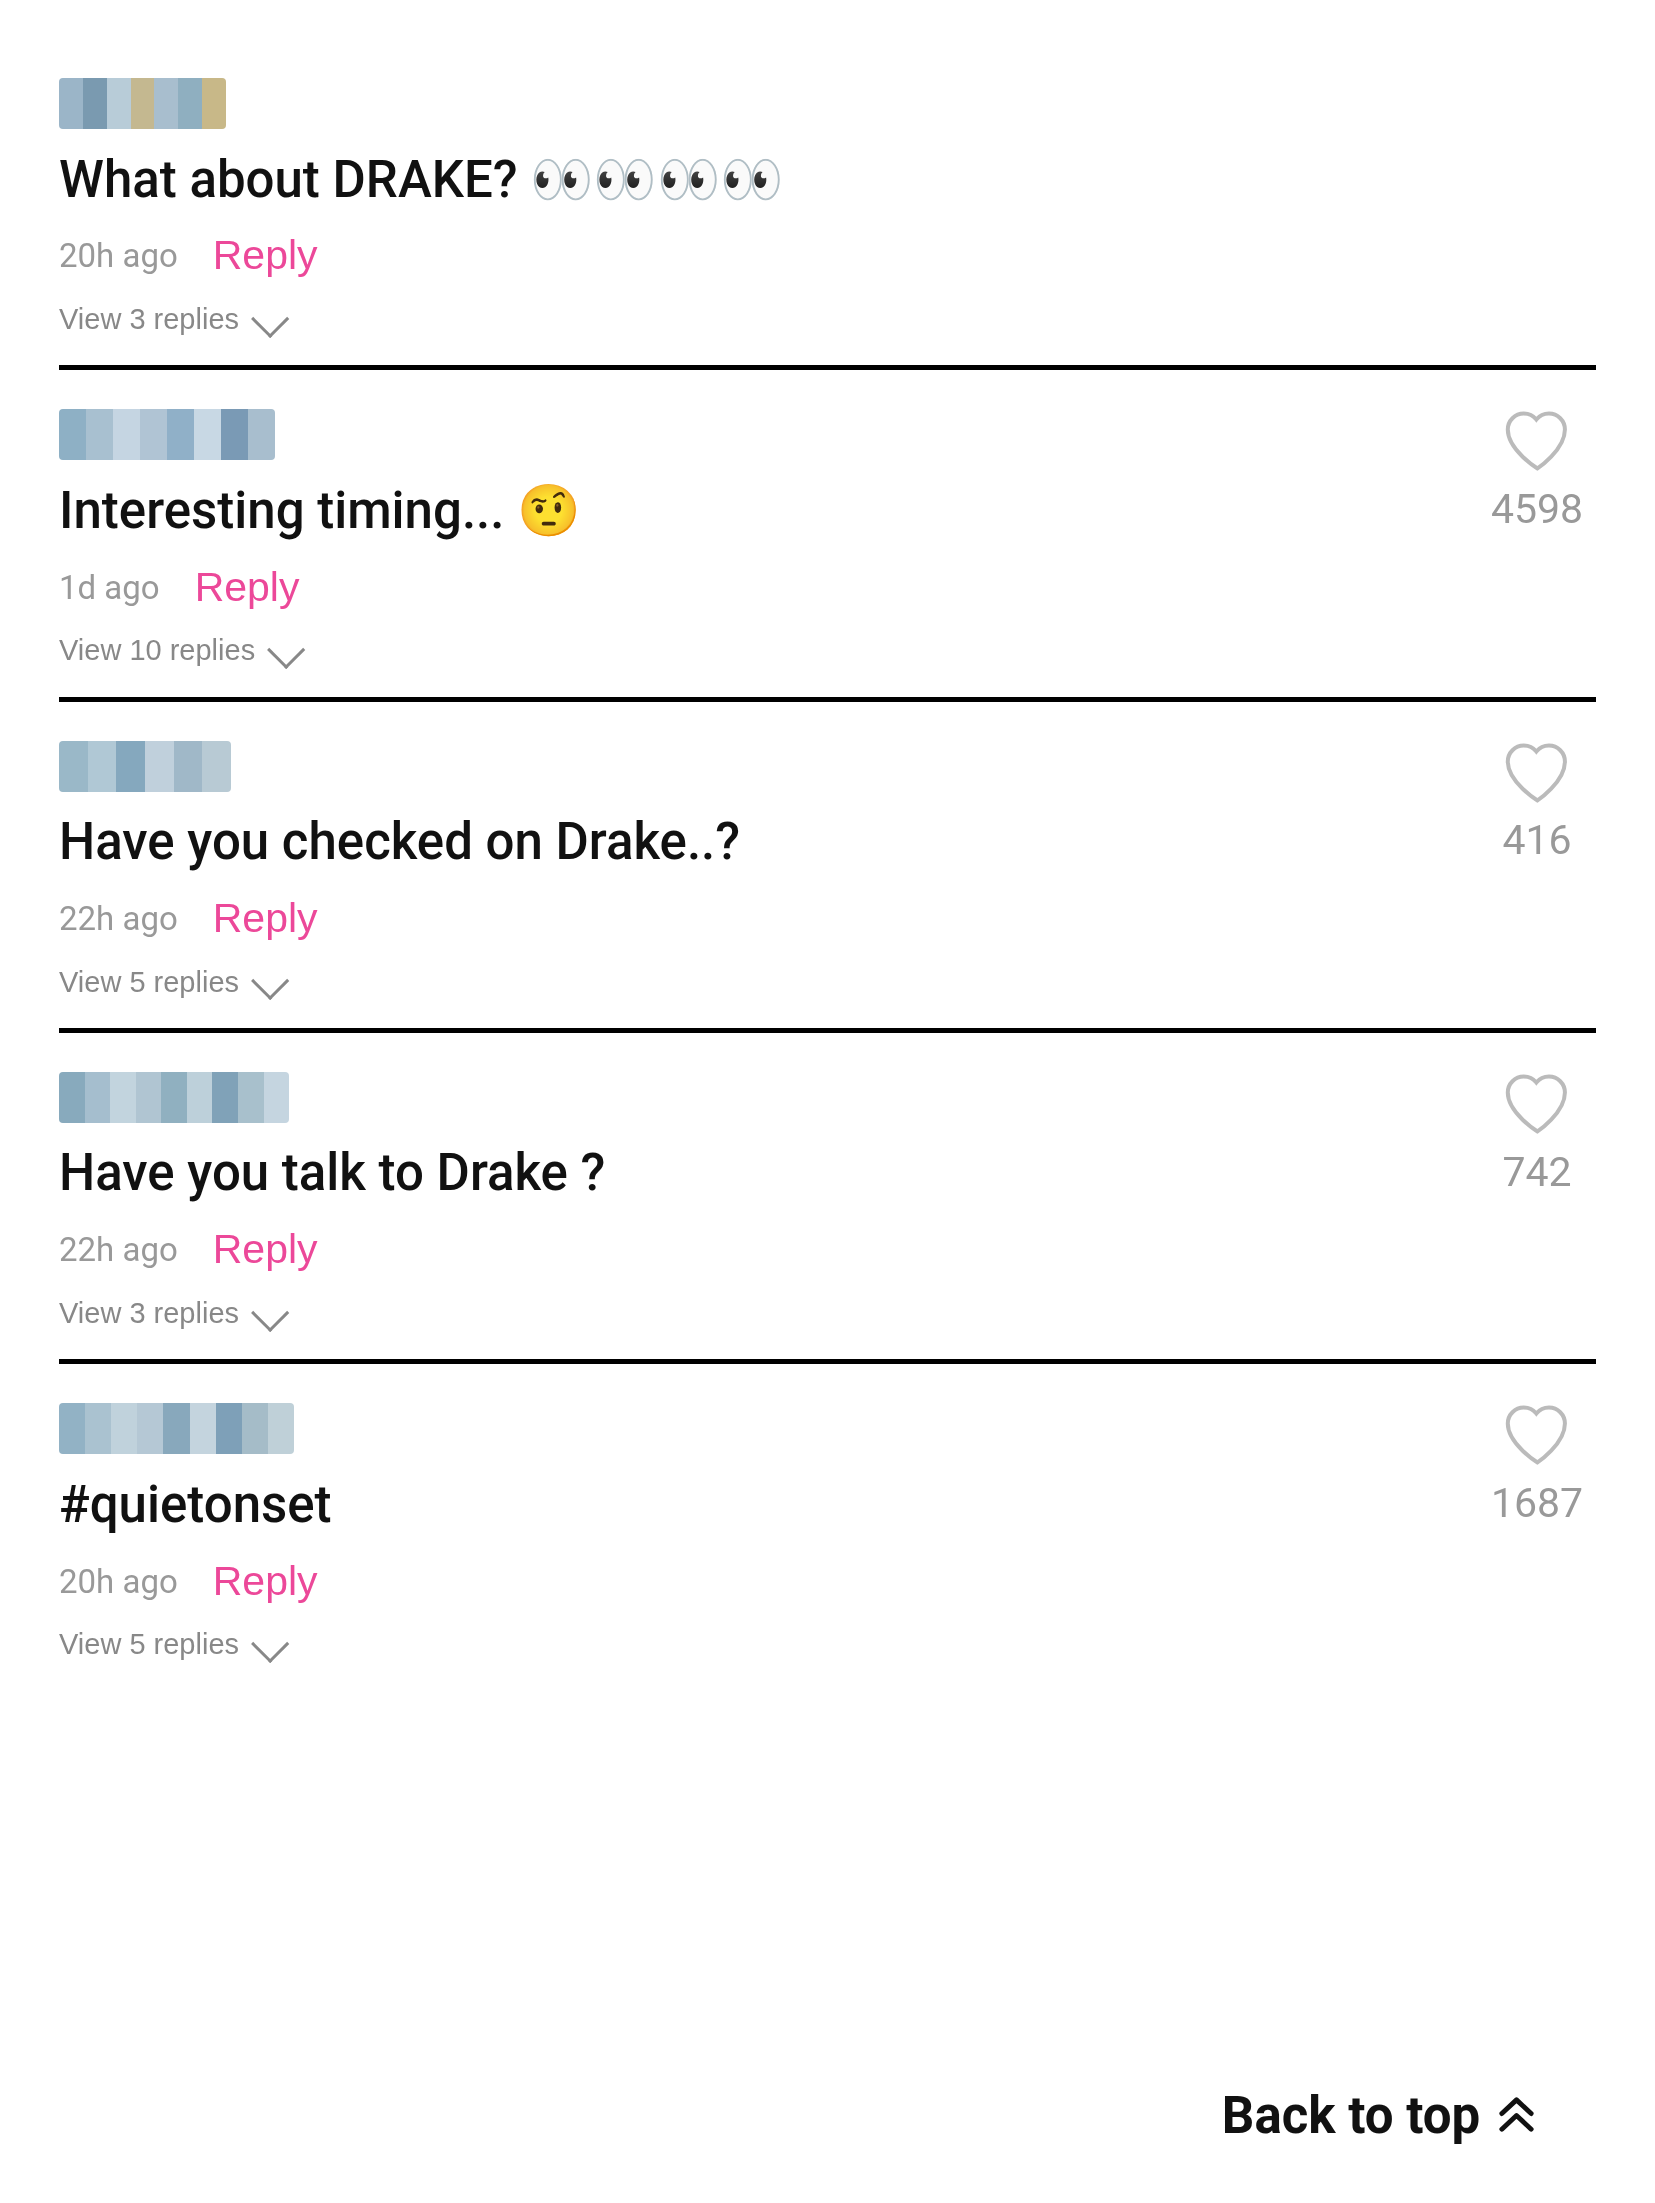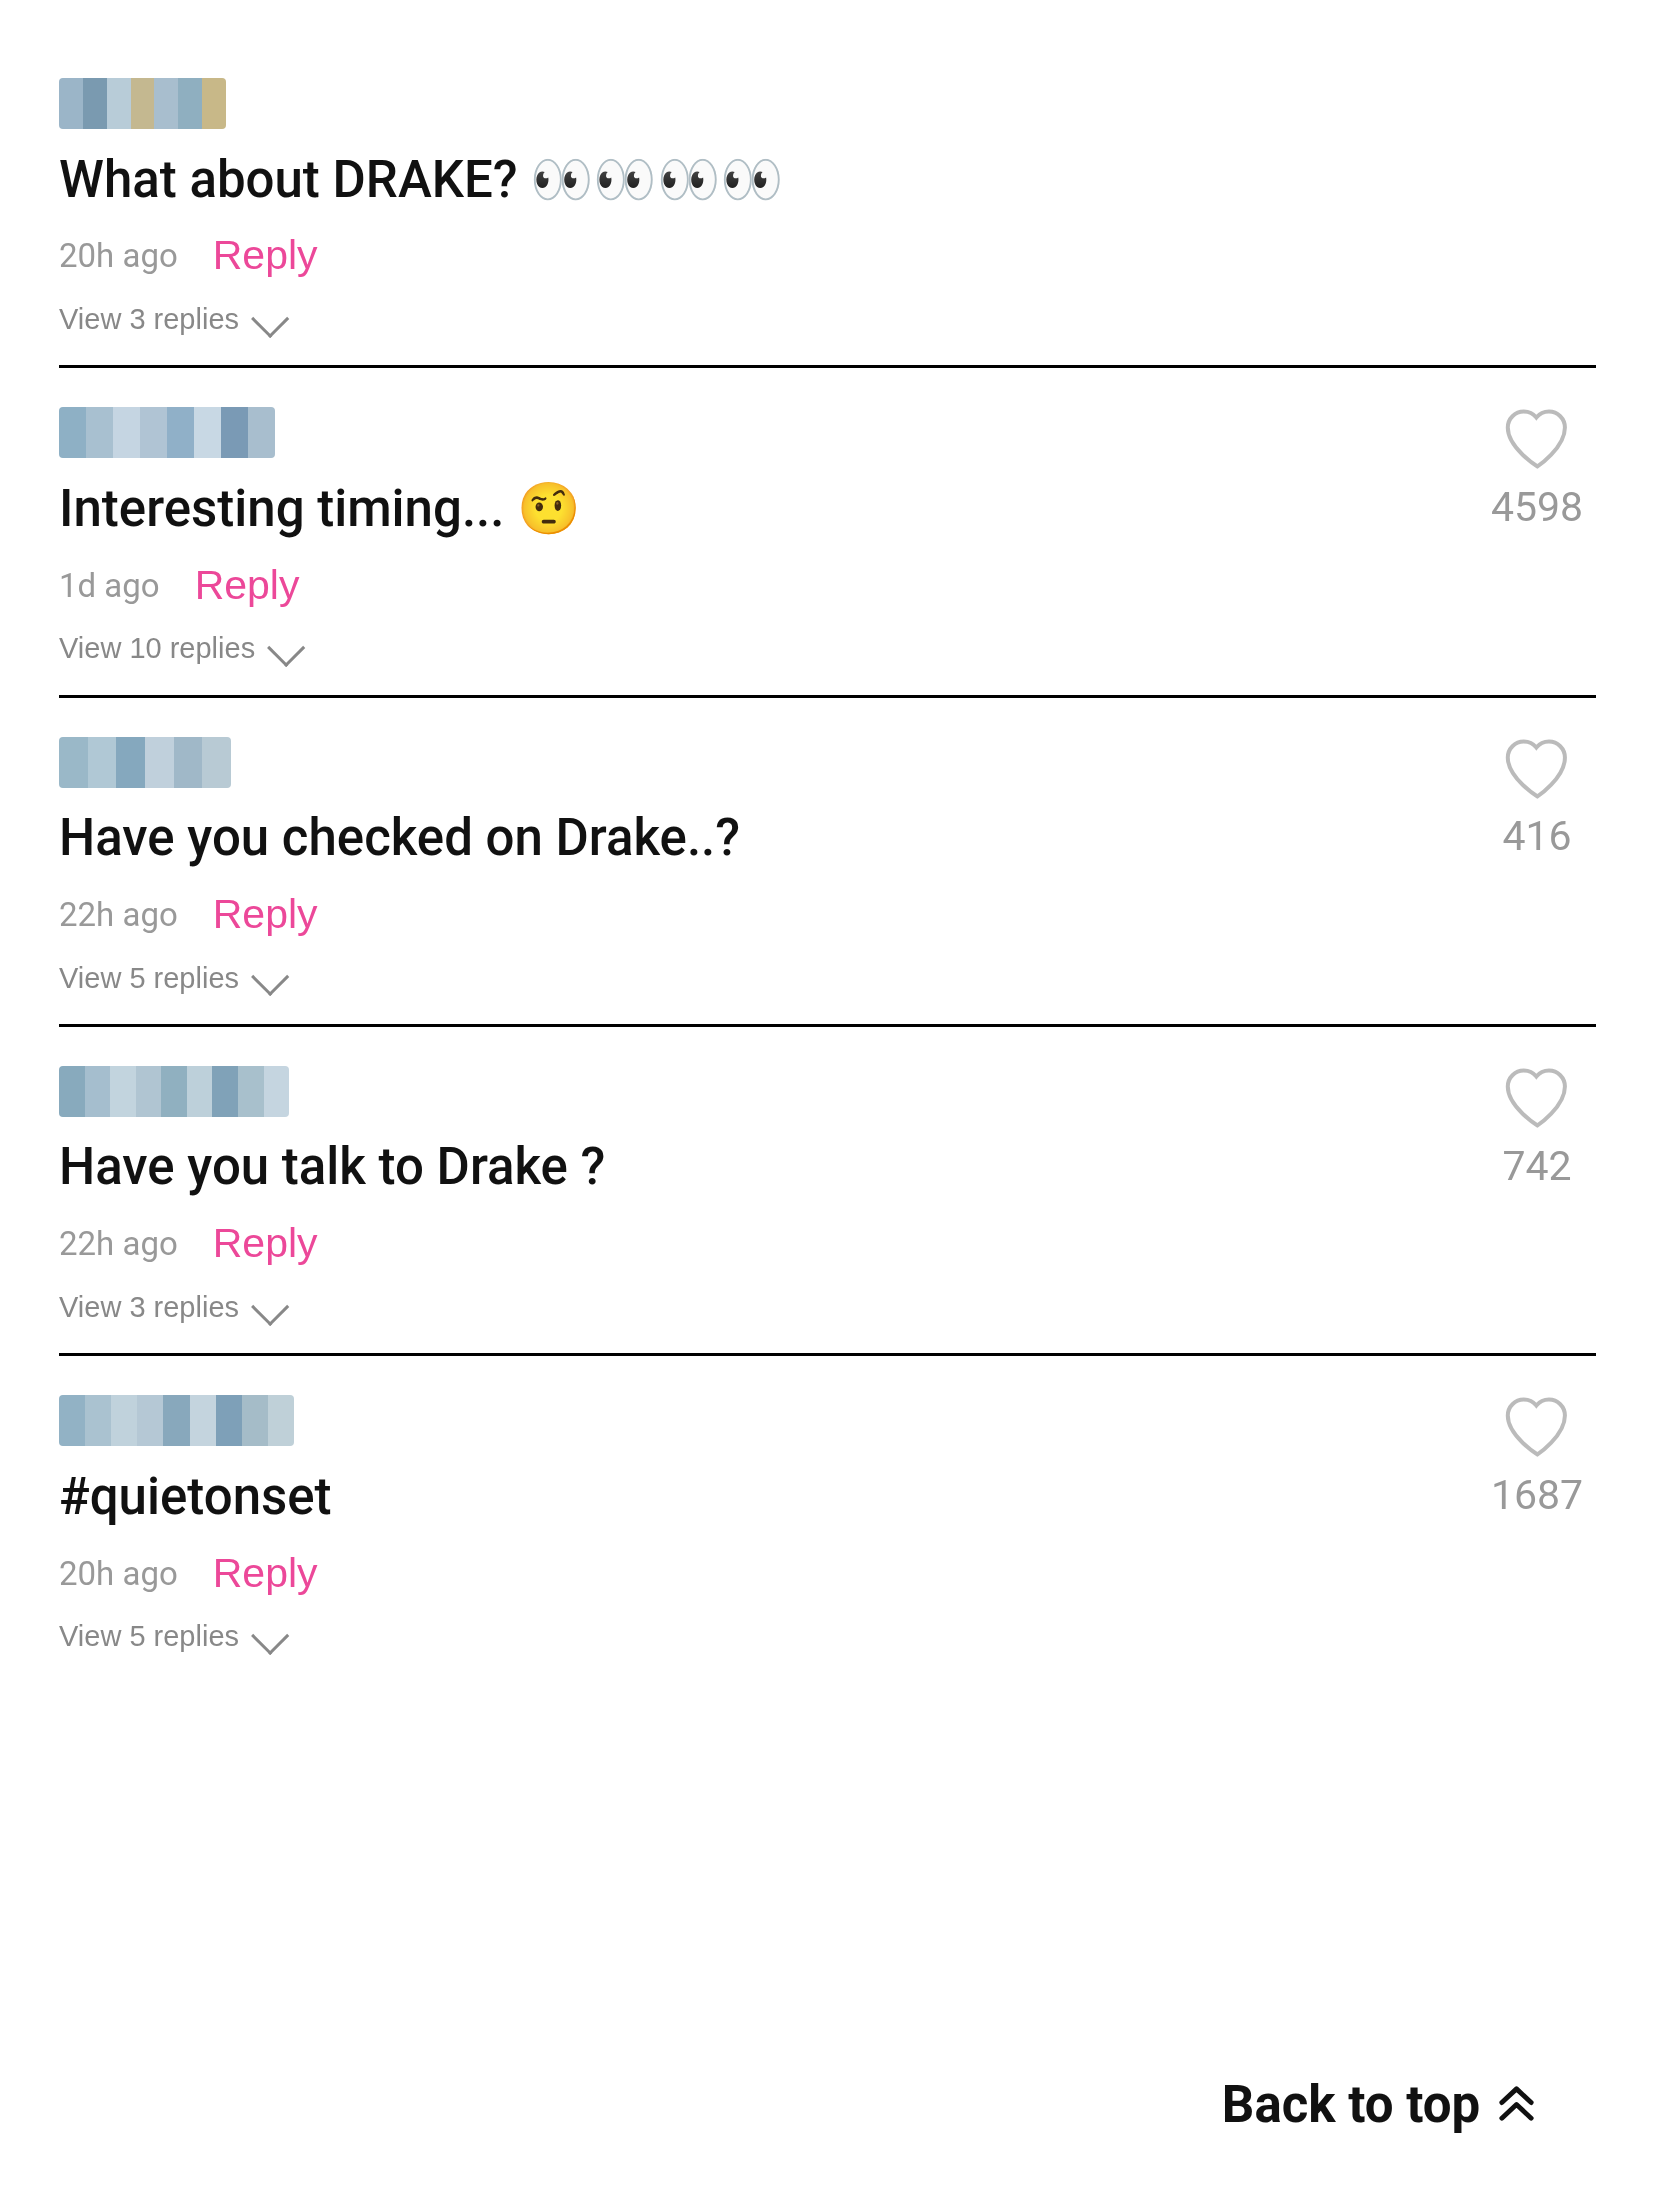--- a/index.html
+++ b/index.html
@@ -18,21 +18,21 @@
 
     .comments-container {
       padding: 39px 59px;
     }
 
     .comment-item {
       display: flex;
       justify-content: space-between;
       align-items: flex-start;
       padding: 39px 0 29px 0;
-      border-bottom: 3px solid #000000;
+      border-bottom: 5px solid #000000;
     }
 
     .comment-left {
       flex: 1;
       padding-right: 59px;
     }
 
     .comment-right {
       display: flex;
       flex-direction: column;
@@ -298,21 +298,21 @@
       <div class="heart-icon">
         <svg viewBox="0 0 60 56" fill="none" xmlns="http://www.w3.org/2000/svg">
           <path d="M30 52C30 52 4 36 4 18C4 10.268 10.268 4 18 4C22.418 4 26.364 6.05 29 9.236C31.636 6.05 35.582 4 40 4C47.732 4 54 10.268 54 18C54 36 30 52 30 52Z" stroke="#bbbbbb" stroke-width="3.5" fill="none"></path>
         </svg>
       </div>
       <span class="like-count">1687</span>
     </div>
   </div>
 </div>
 
-<div class="back-to-top-bar" style="position:absolute; bottom:30px; right:59px; display:flex; align-items:center; gap:15.7px; cursor:pointer;">
+<div class="back-to-top-bar" style="position:absolute; bottom:19px; right:59px; display:flex; align-items:center; gap:15.7px; cursor:pointer;">
   <span class="back-to-top-text">Back to top</span>
   <div style="display:flex; flex-direction:column; align-items:center; gap:0px;">
     <svg width="41" height="47" viewBox="0 0 42 48" fill="none" xmlns="http://www.w3.org/2000/svg">
       <polyline points="6,22 21,8 36,22" stroke="#111111" stroke-width="5" stroke-linecap="round" stroke-linejoin="round" fill="none"></polyline>
       <polyline points="6,38 21,24 36,38" stroke="#111111" stroke-width="5" stroke-linecap="round" stroke-linejoin="round" fill="none"></polyline>
     </svg>
   </div>
 </div>
 
 

